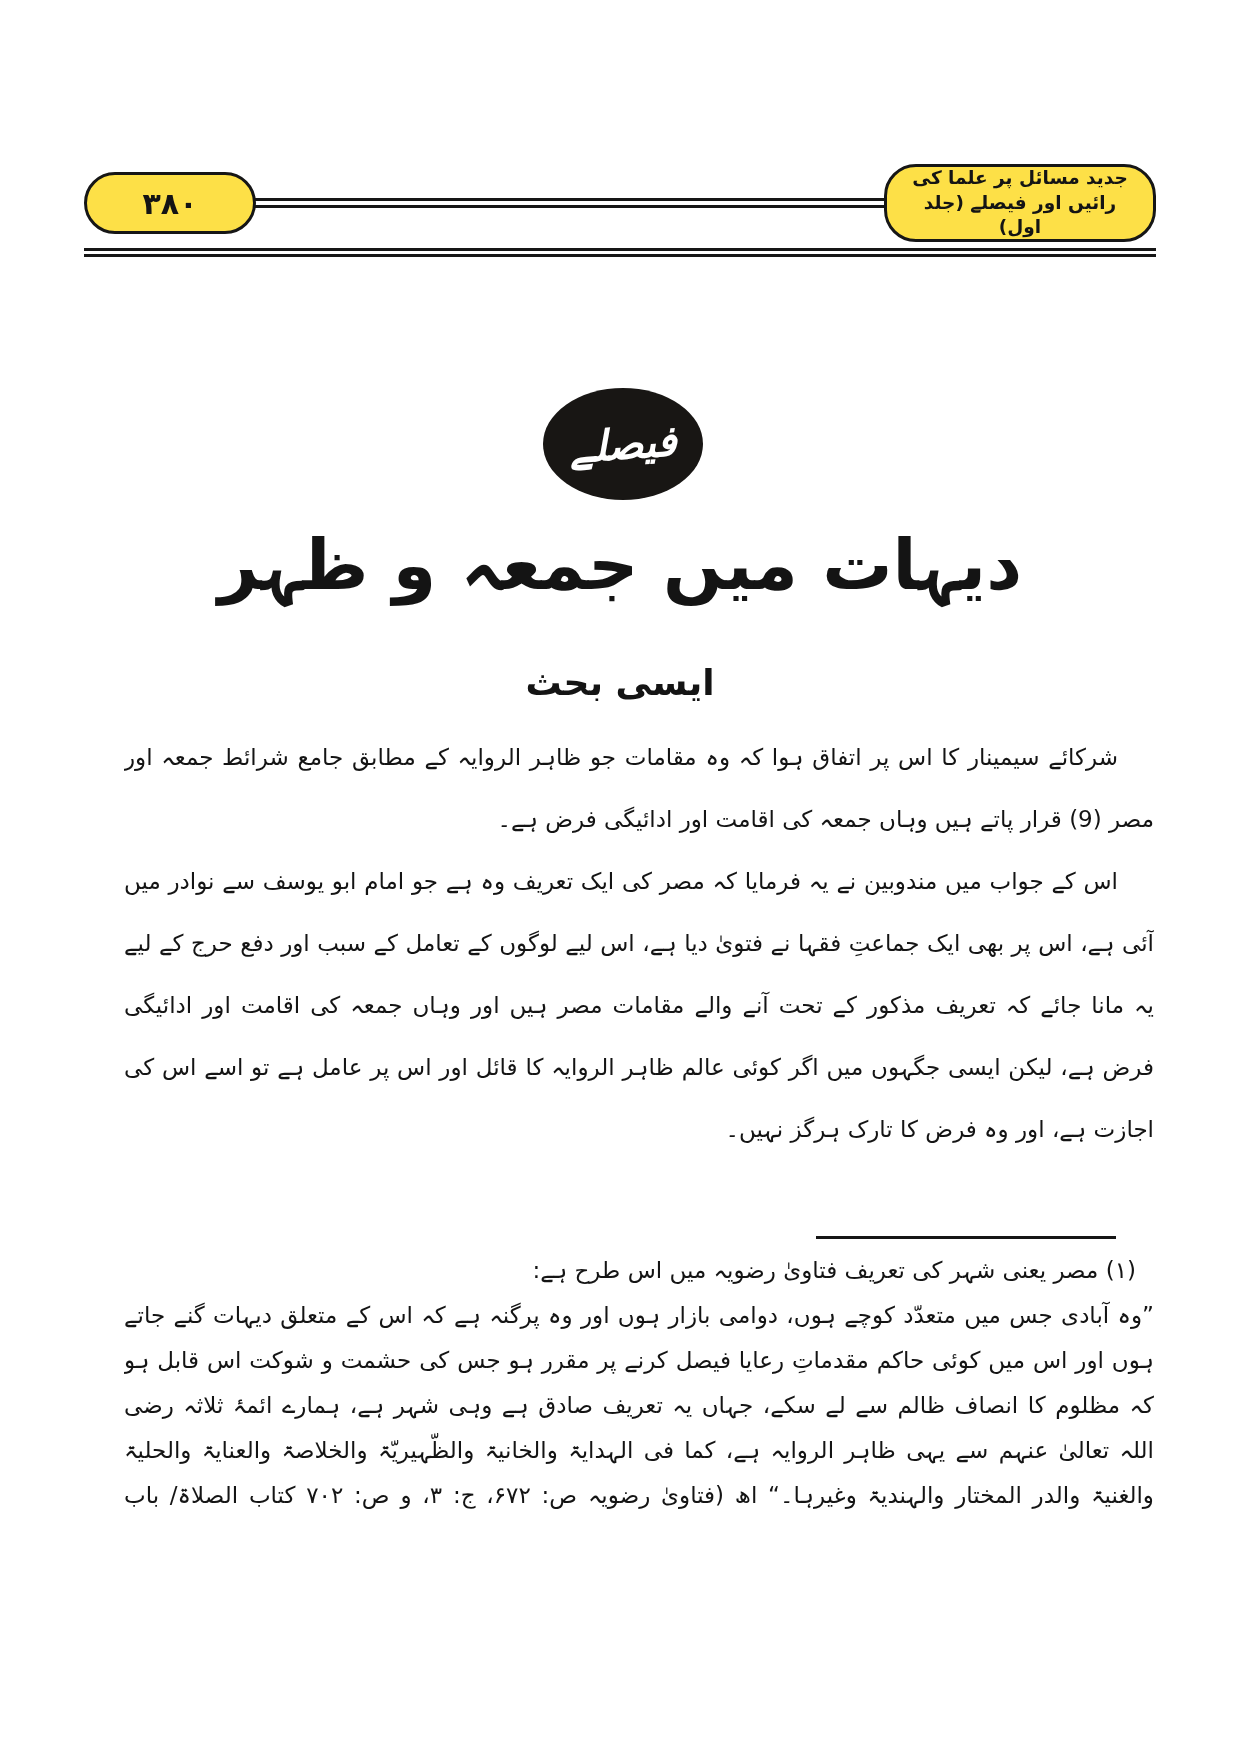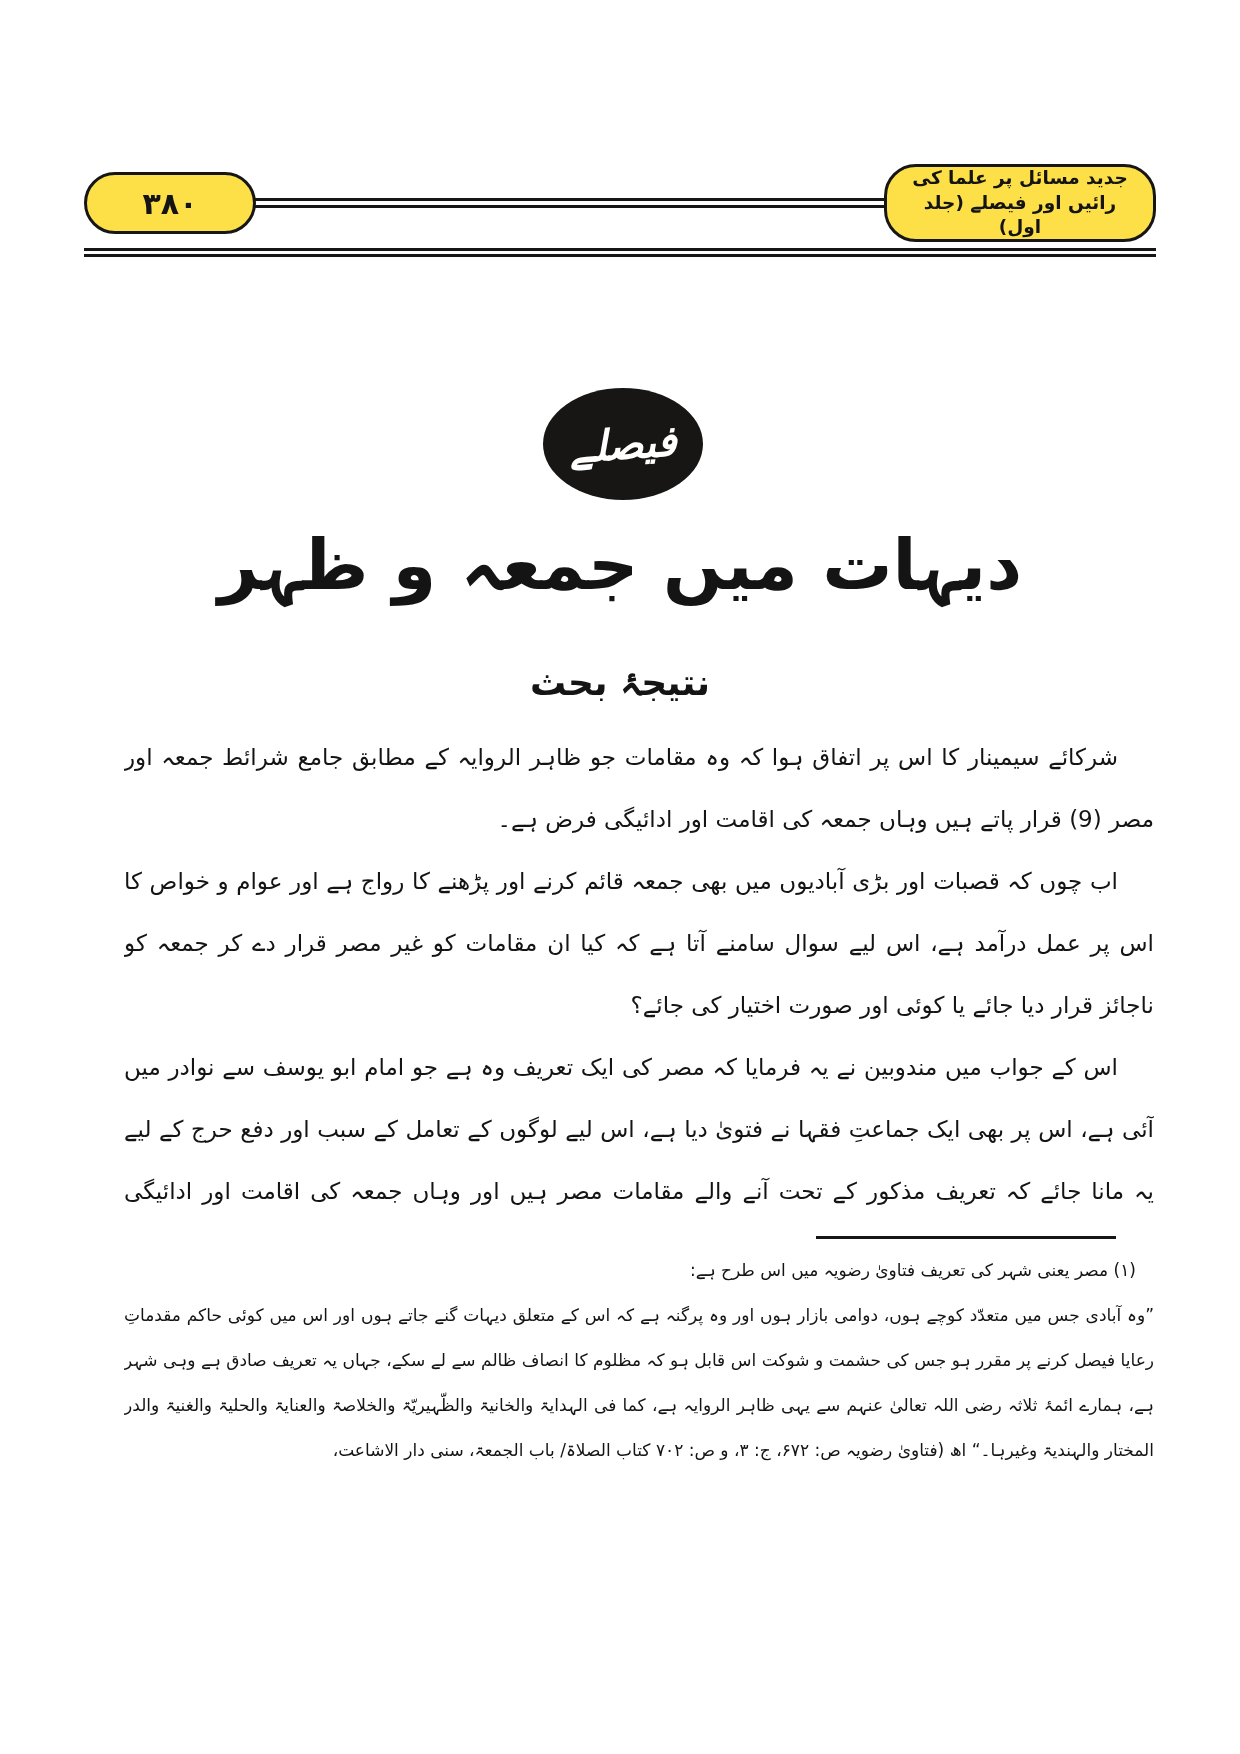--- a/index.html
+++ b/index.html
@@ -82,21 +82,21 @@
   .body-text p:last-child { margin-bottom: 0; }
 
   
   .footnote-sep {
     position: absolute; top: 1236px; right: 124px;
     width: 300px; border-top: 3px solid #161616;
   }
   .footnote {
     position: absolute; top: 1248px; right: 86px; left: 124px;
     height: 270px; overflow: hidden;
-    font-size: 17px; line-height: 45px;
+    font-size: 23px; line-height: 45px;
     text-align: justify;
   }
   .footnote .fn-intro { text-indent: 18px; text-align: right; }
 </style>
 </head>
 <body>
 
 <div class="page">
 
   <div class="header">
@@ -107,25 +107,24 @@
     <div class="pill pill-booktitle">
       <span>جدید مسائل پر علما کی رائیں اور فیصلے (جلد اول)</span>
     </div>
     <div class="dbl header-rule"></div>
   </div>
 
   <div class="badge-oval">
     <span>فیصلے</span>
   </div>
   <h1 class="section-title">دیہات میں جمعہ و ظہر</h1>
-  <h2 class="section-subtitle">نتیجۂ بحث</h2>
+  <h2 class="section-subtitle">ایسی بحث</h2>
 
   <div class="body-text">
     <p>شرکائے سیمینار کا اس پر اتفاق ہوا کہ وہ مقامات جو ظاہر الروایہ کے مطابق جامع شرائط جمعہ اور مصر (9) قرار پاتے ہیں وہاں جمعہ کی اقامت اور ادائیگی فرض ہے۔</p>
-    <p>اب چوں کہ قصبات اور بڑی آبادیوں میں بھی جمعہ قائم کرنے اور پڑھنے کا رواج ہے اور عوام و خواص کا اس پر عمل درآمد ہے، اس لیے سوال سامنے آتا ہے کہ کیا ان مقامات کو غیر مصر قرار دے کر جمعہ کو ناجائز قرار دیا جائے یا کوئی اور صورت اختیار کی جائے؟</p>
     <p>اس کے جواب میں مندوبین نے یہ فرمایا کہ مصر کی ایک تعریف وہ ہے جو امام ابو یوسف سے نوادر میں آئی ہے، اس پر بھی ایک جماعتِ فقہا نے فتویٰ دیا ہے، اس لیے لوگوں کے تعامل کے سبب اور دفع حرج کے لیے یہ مانا جائے کہ تعریف مذکور کے تحت آنے والے مقامات مصر ہیں اور وہاں جمعہ کی اقامت اور ادائیگی فرض ہے، لیکن ایسی جگہوں میں اگر کوئی عالم ظاہر الروایہ کا قائل اور اس پر عامل ہے تو اسے اس کی اجازت ہے، اور وہ فرض کا تارک ہرگز نہیں۔</p>
 
   </div>
 
   <div class="footnote-sep"></div>
   <div class="footnote">
     <p class="fn-intro">(۱) مصر یعنی شہر کی تعریف فتاویٰ رضویہ میں اس طرح ہے:</p>
     <p class="fn-quote">”وہ آبادی جس میں متعدّد کوچے ہوں، دوامی بازار ہوں اور وہ پرگنہ ہے کہ اس کے متعلق دیہات گنے جاتے ہوں اور اس میں کوئی حاکم مقدماتِ رعایا فیصل کرنے پر مقرر ہو جس کی حشمت و شوکت اس قابل ہو کہ مظلوم کا انصاف ظالم سے لے سکے، جہاں یہ تعریف صادق ہے وہی شہر ہے، ہمارے ائمۂ ثلاثہ رضی اللہ تعالیٰ عنہم سے یہی ظاہر الروایہ ہے، کما فی الہدایۃ والخانیۃ والظّہیریّۃ والخلاصۃ والعنایۃ والحلیۃ والغنیۃ والدر المختار والہندیۃ وغیرہا۔“ اھ (فتاویٰ رضویہ ص: ۶۷۲، ج: ۳، و ص: ۷۰۲ کتاب الصلاۃ/ باب الجمعۃ، سنی دار الاشاعت،</p>
 
   </div>

